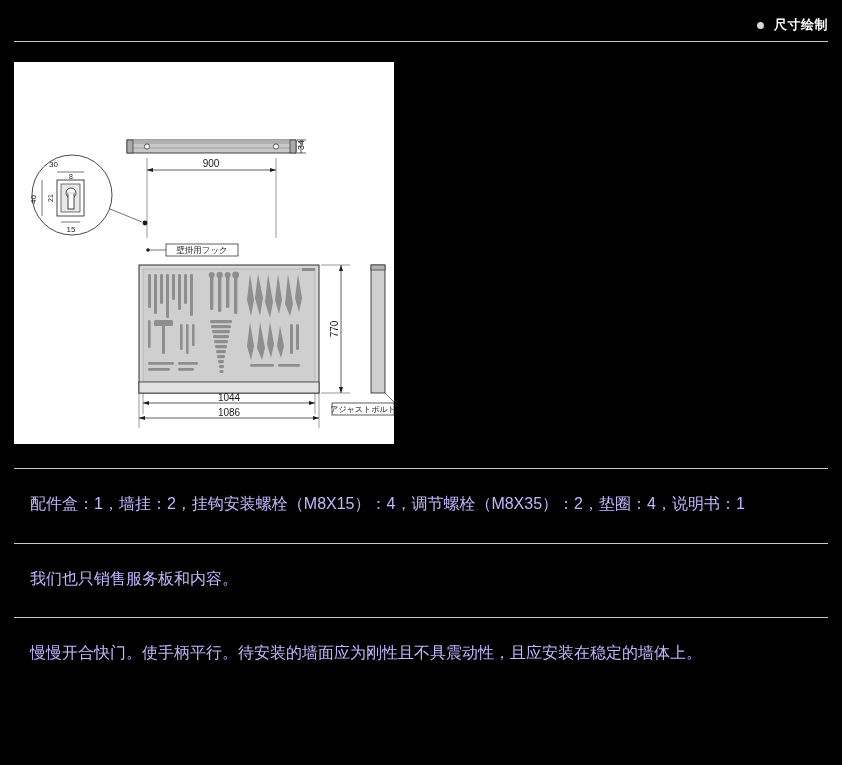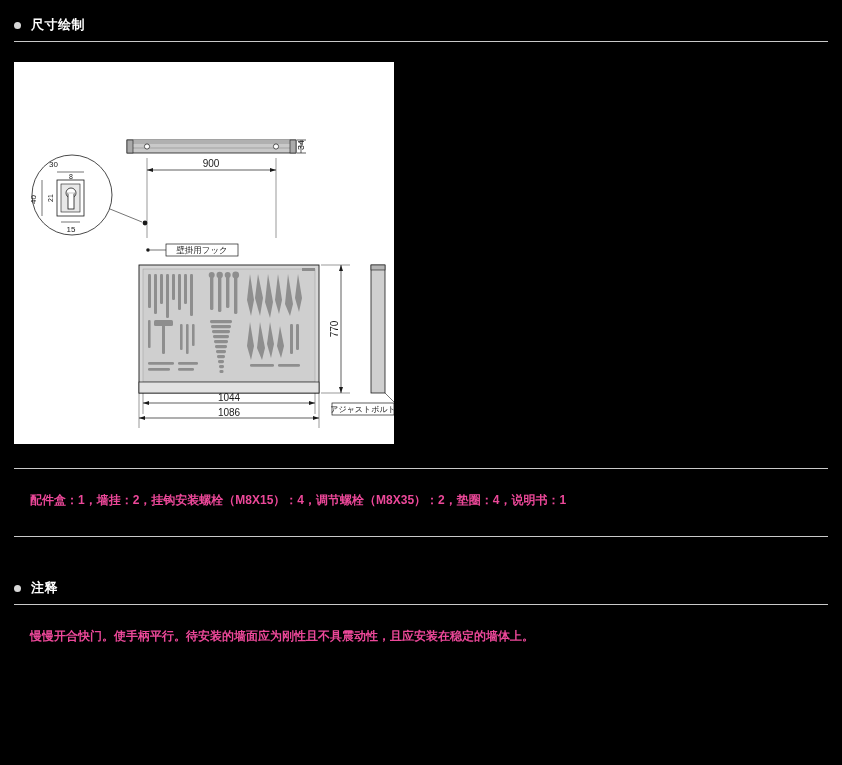--- a/index.html
+++ b/index.html
@@ -24,20 +24,21 @@
 
   
   .section {
     padding: 0 14px;
   }
   .sec-head {
     display: flex;
     align-items: center;
     gap: 10px;
     padding-top: 16px;
+    justify-content: flex-end;
   }
   .bullet {
     width: 7px;
     height: 7px;
     border-radius: 50%;
     background: #d8d8d8;
     flex: 0 0 auto;
     display: inline-block;
   }
   .sec-title {
@@ -46,25 +47,24 @@
     color: #ffffff;
     letter-spacing: 0.5px;
   }
   .sec-rule {
     height: 1px;
     background: #c9c9c9;
     margin-top: 7px;
     width: 100%;
   }
   .sec-body {
-    font-size: 12px;
-    color: #ec4899;
+    font-size: 16px;
+    color: #c4b5fd;
     padding: 22px 0 0 16px;
     line-height: 1.6;
-    font-weight: bold;
   }
 
   
   .drawing-wrap {
     margin: 20px 0 0 0;
     width: 380px;
     height: 382px;
     background: #ffffff;
     position: relative;
     overflow: hidden;
@@ -259,24 +259,21 @@
     </div>
   </div>
 
   <div class="section" style="margin-top:24px;">
     <div class="sec-rule"></div>
     <div class="sec-body">配件盒：1，墙挂：2，挂钩安装螺栓（M8X15）：4，调节螺栓（M8X35）：2，垫圈：4，说明书：1</div>
   </div>
 
   <div class="section" style="margin-top:26px;">
     <div class="sec-rule"></div>
+    <div class="sec-body">我们也只销售服务板和内容。</div>
   </div>
 
   <div class="section" style="margin-top:26px;">
-    <div class="sec-head">
-      <span class="bullet"></span>
-      <span class="sec-title">注释</span>
-    </div>
     <div class="sec-rule"></div>
     <div class="sec-body">慢慢开合快门。使手柄平行。待安装的墙面应为刚性且不具震动性，且应安装在稳定的墙体上。</div>
   </div>
 
 </div>
 
 </body></html>

